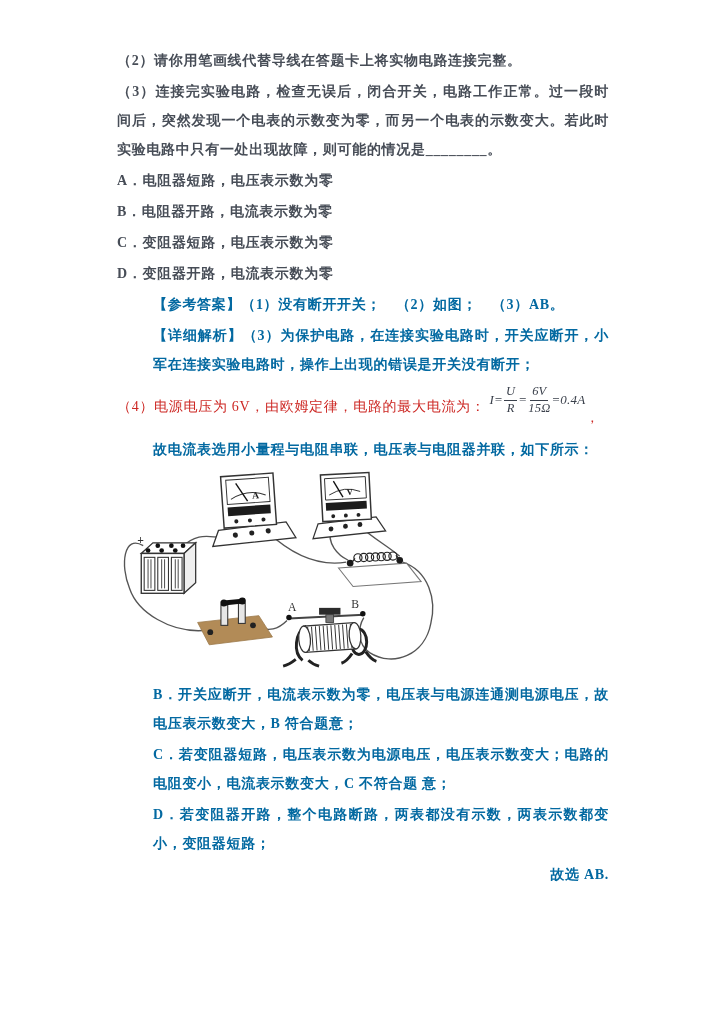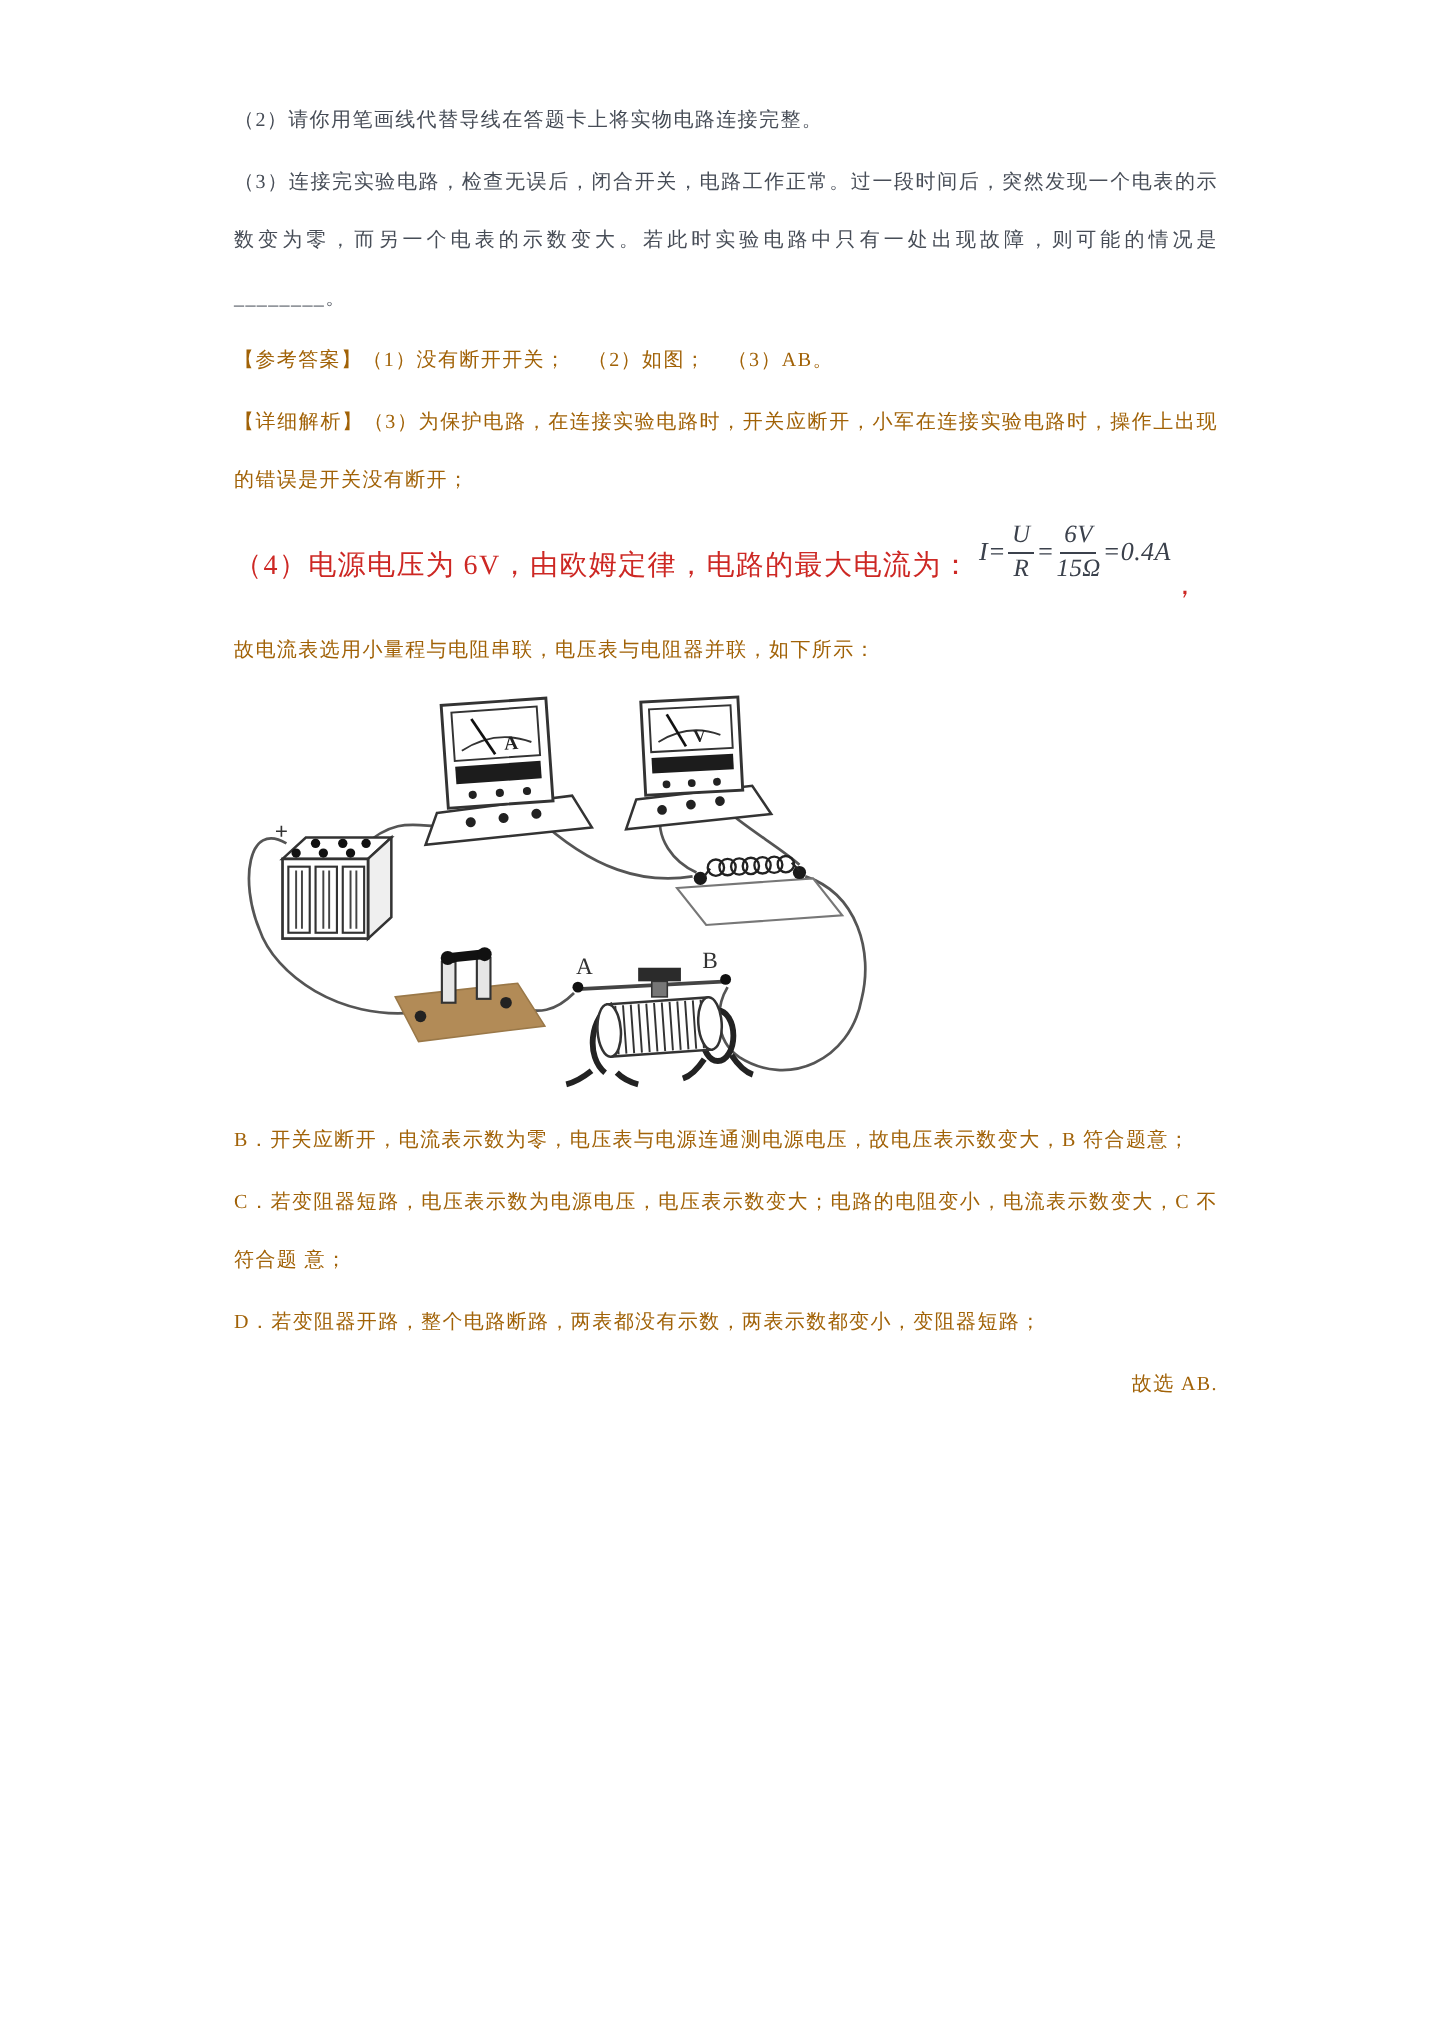--- a/index.html
+++ b/index.html
@@ -3,24 +3,24 @@
 <meta charset="utf-8">
 <style>
   * { margin:0; padding:0; box-sizing:border-box; }
   html,body { background:#ffffff; }
   .page {
     position:relative; width:720px; height:1019px; background:#ffffff;
     font-family:"Liberation Serif","DejaVu Serif",serif; overflow:hidden;
   }
   .content { position:absolute; left:117px; top:46px; width:492px; }
   .para {
-    font-size:10px; line-height:29px; letter-spacing:0.7px;
-    color:#474d57; text-align:justify; margin-bottom:2px;
-  }
-  .para.red { color:#a16207; }
+    font-size:14px; line-height:29px; letter-spacing:0.7px;
+    color:#474d57; text-align:justify; margin-bottom:2px;font-weight:bold;
+  }
+  .para.red { color:#0369a1;margin-left:36px; }
   .option-list .para { text-align:left; }
   .ref-line { white-space:nowrap; }
   .formula-line {
     display:flex; align-items:center; min-height:52px; margin-bottom:2px;
     color:#cd2824; font-size:14px; letter-spacing:0.7px; white-space:nowrap;
   }
   .formula {
     display:inline-flex; align-items:center; margin-left:4px;
     font-style:italic; color:#3b414c; font-size:13px; letter-spacing:0.2px;
     transform:translateY(-7px);
@@ -35,20 +35,27 @@
 </style>
 </head>
 <body>
 
 <div class="page">
   <div class="content">
 
     <div class="para">（2）请你用笔画线代替导线在答题卡上将实物电路连接完整。</div>
     <div class="para">（3）连接完实验电路，检查无误后，闭合开关，电路工作正常。过一段时间后，突然发现一个电表的示数变为零，而另一个电表的示数变大。若此时实验电路中只有一处出现故障，则可能的情况是________。</div>
 
+    <div class="option-list">
+
+    <div class="para">A．电阻器短路，电压表示数为零</div>
+        <div class="para">B．电阻器开路，电流表示数为零</div>
+        <div class="para">C．变阻器短路，电压表示数为零</div>
+        <div class="para">D．变阻器开路，电流表示数为零</div>
+      </div>
 
     <div class="para red ref-line"><span>【参考答案】</span><span>（1）没有断开开关；　（2）如图；　（3）AB。</span></div>
 
     <div class="para red"><span>【详细解析】</span><span>（3）为保护电路，在连接实验电路时，开关应断开，小军在连接实验电路时，操作上出现的错误是开关没有断开；</span></div>
 
     <div class="formula-line">
       <span>（4）电源电压为 6V，由欧姆定律，电路的最大电流为：</span>
       <span class="formula">
         <span>I=</span>
         <span class="frac">

